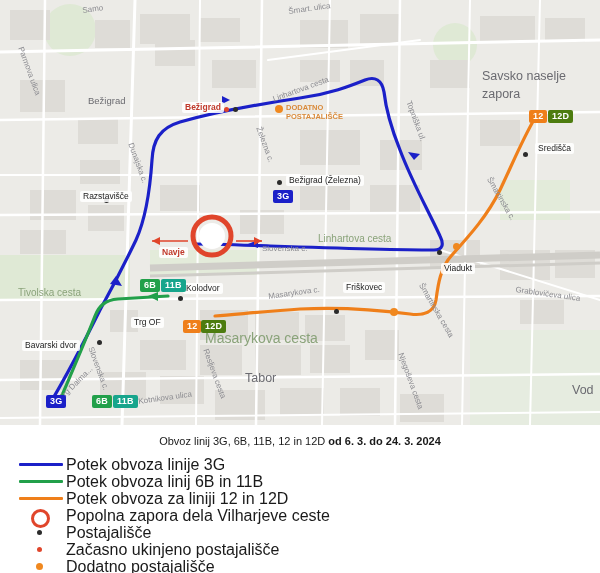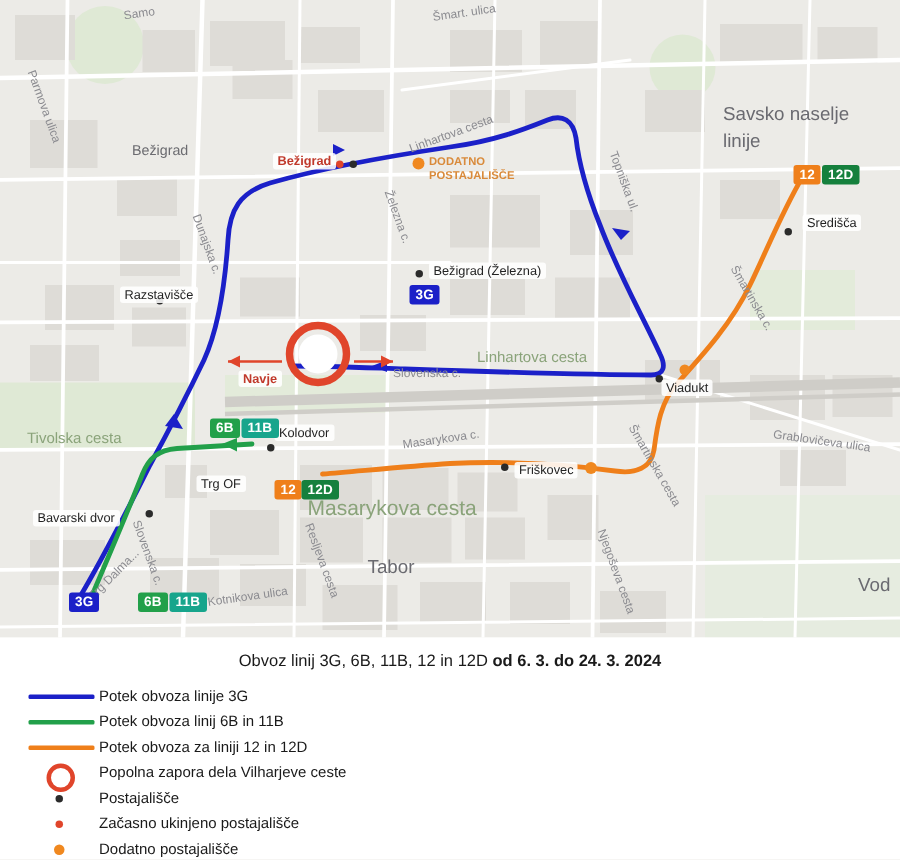--- a/index.html
+++ b/index.html
@@ -53,21 +53,21 @@
     position:absolute;
     color:#fff;font-size:9px;font-weight:bold;
     padding:2px 4px;border-radius:2px;
     line-height:1;
     letter-spacing:.2px;
   }
   .badge.blue{background:#1b20c8;}
   .badge.green{background:#22a04a;text-align:right;}
   .badge.teal{background:#17a58c;}
   .badge.orange{background:#ef7f1a;}
-  .badge.orange2{background:#15803d;}
+  .badge.orange2{background:#4d7c0f;}
 
   .dot{position:absolute;border-radius:50%;}
   .dot.black{background:#2b2b2b;}
   .dot.red{background:#e0452b;}
   .dot.orange{background:#f0881f;}
 
   
   .legend{
     position:absolute;left:0;top:425px;width:600px;height:105px;
     background:#ffffff;
@@ -84,21 +84,21 @@
     position:absolute;left:5px;top:7px;width:44px;height:3px;border-radius:1px;
   }
   .legend-sym .ring{
     position:absolute;left:17px;top:2px;width:13px;height:13px;
     border:3px solid #e0452b;border-radius:50%;
   }
   .legend-sym .sdot{
     position:absolute;left:23px;top:6px;width:5px;height:5px;border-radius:50%;
   }
   .legend-sym .sdot.big{width:7px;height:7px;left:22px;top:5px;}
-  .legend-label{font-size:10px;color:#1a1a1a;}
+  .legend-label{font-size:16px;color:#1a1a1a;}
 </style>
 </head>
 <body>
 
 <div id="root">
 
   <div class="map">
 
     <svg width="600" height="425">
 
@@ -222,28 +222,28 @@
     <div class="dot black" style="left:178px;top:296px;width:5px;height:5px;"></div>
     <div class="dot black" style="left:97px;top:340px;width:5px;height:5px;"></div>
     <div class="dot black" style="left:104px;top:198px;width:5px;height:5px;"></div>
     <div class="dot black" style="left:523px;top:152px;width:5px;height:5px;"></div>
     <div class="dot red" style="left:224px;top:107px;width:5px;height:5px;"></div>
     <div class="dot orange" style="left:275px;top:105px;width:8px;height:8px;"></div>
     <div class="dot orange" style="left:390px;top:308px;width:8px;height:8px;"></div>
     <div class="dot orange" style="left:453px;top:243px;width:7px;height:7px;"></div>
 
     <div class="maplabel big2" style="left:482px;top:70px;">Savsko naselje</div>
-    <div class="maplabel big2" style="left:482px;top:88px;">linije</div>
+    <div class="maplabel big2" style="left:482px;top:88px;">zapora</div>
     <div class="maplabel big2" style="left:245px;top:372px;">Tabor</div>
     <div class="maplabel big2" style="left:572px;top:384px;">Vod</div>
 
     <div class="stationbox" style="left:535px;top:143px;">Središča</div>
     <div class="maplabel" style="left:88px;top:96px;font-size:9.5px;color:#6b6b70;">Bežigrad</div>
-    <div class="stationbox" style="left:441px;top:253px;">Viadukt</div>
-    <div class="stationbox" style="left:343px;top:308px;">Friškovec</div>
+    <div class="stationbox" style="left:441px;top:263px;">Viadukt</div>
+    <div class="stationbox" style="left:343px;top:282px;">Friškovec</div>
     <div class="stationbox" style="left:183px;top:283px;">Kolodvor</div>
     <div class="stationbox" style="left:22px;top:340px;">Bavarski dvor</div>
     <div class="stationbox" style="left:80px;top:191px;">Razstavišče</div>
     <div class="stationbox" style="left:131px;top:317px;">Trg OF</div>
     <div class="stationbox" style="left:286px;top:175px;">Bežigrad (Železna)</div>
     <div class="stationbox red" style="left:159px;top:247px;">Navje</div>
     <div class="stationbox red" style="left:182px;top:102px;">Bežigrad</div>
 
     <div class="maplabel orange" style="left:286px;top:104px;font-size:7.5px;line-height:1.15;">DODATNO<br>POSTAJALIŠČE</div>
 

